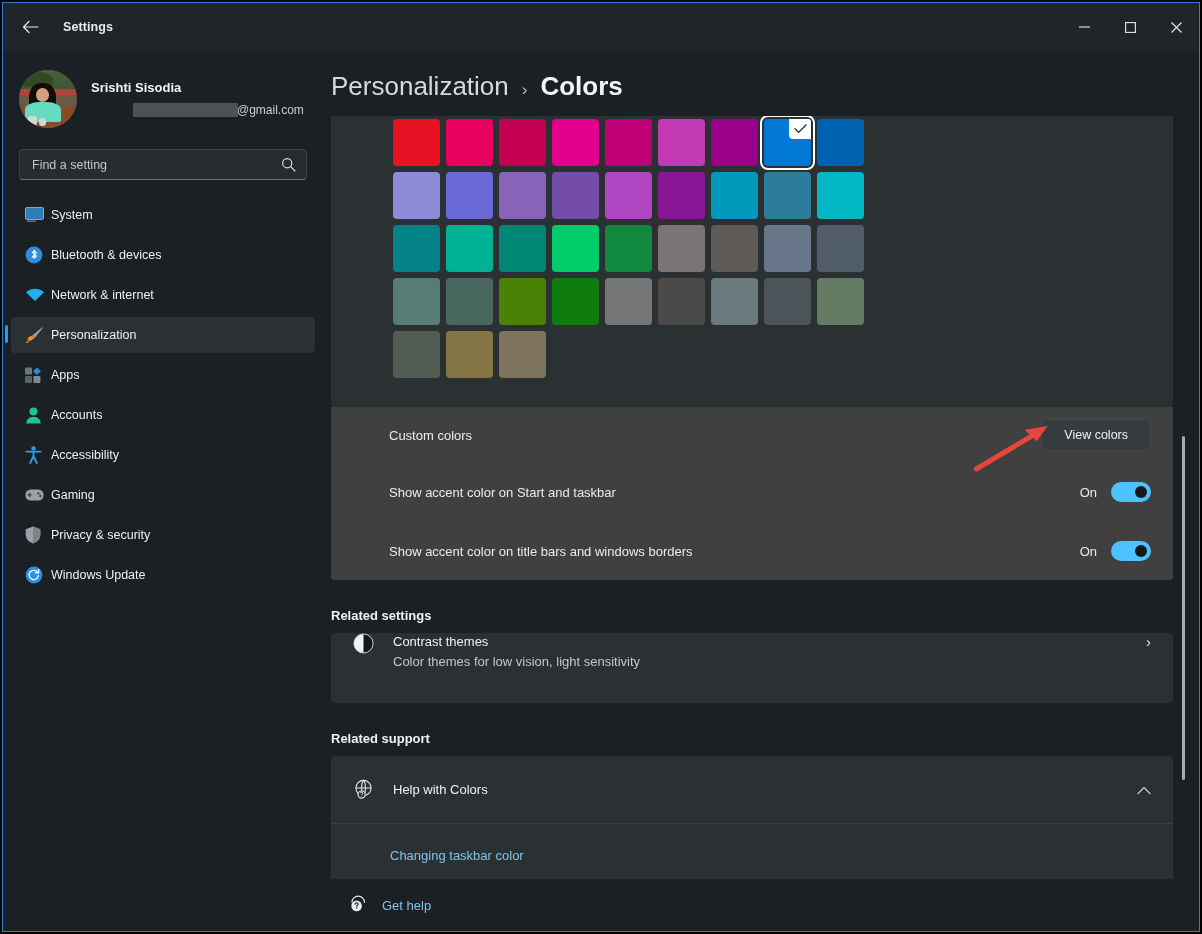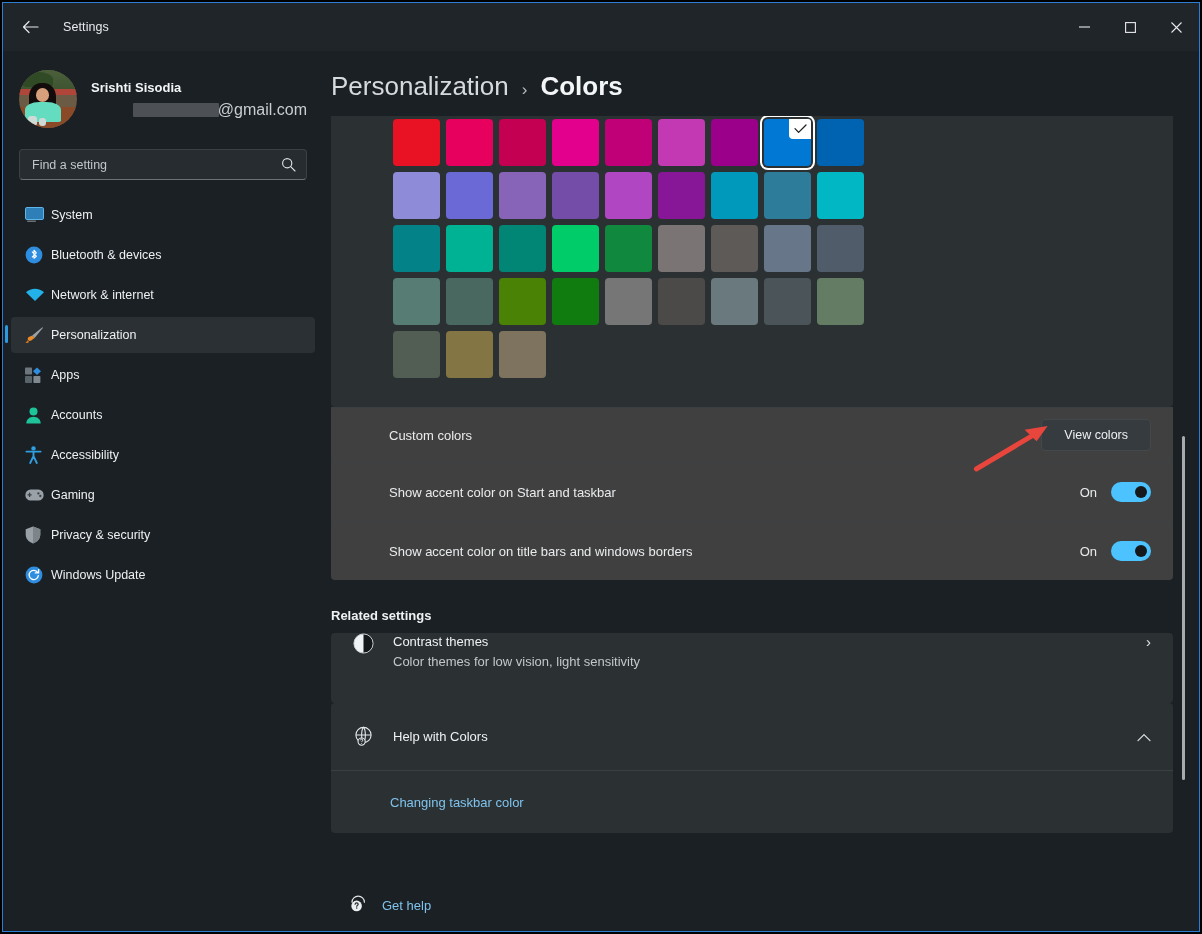--- a/index.html
+++ b/index.html
@@ -17,20 +17,21 @@
     border-radius: 0;
     overflow: hidden;
     display: flex; flex-direction: column;
   }
   
   .titlebar {
     height: 48px; flex: 0 0 48px;
     background: #202529;
     display: flex; align-items: center;
     position: relative;
+    font-weight: bold;
   }
   .back-btn {
     width: 34px; height: 32px; margin-left: 10px;
     display: flex; align-items: center; justify-content: center;
     border-radius: 4px; cursor: pointer;
   }
   .back-btn svg { stroke: #e8eaed; }
   .title-text {
     margin-left: 16px; font-size: 12.5px; color: #e8eaed;
     letter-spacing: .1px;
@@ -67,21 +68,21 @@
   .avatar .bush { position:absolute; left:6%; top:4%; width:52%; height:26%; background:#2f4a25; border-radius:50% 50% 20% 20%; }
   .avatar .rail { position:absolute; left:0; top:32%; width:100%; height:11%; background:#b0453a; }
   .avatar .table { position:absolute; left:0; bottom:0; width:100%; height:36%; background:#8a4a28; }
   .avatar .hair { position:absolute; left:18%; top:22%; width:46%; height:52%; background:#120d0c; border-radius:46% 46% 30% 30%; }
   .avatar .face { position:absolute; left:29%; top:31%; width:23%; height:24%; background:#d7a07c; border-radius:50%; }
   .avatar .shirt { position:absolute; left:10%; top:55%; width:62%; height:34%; background:#63dcc0; border-radius:40% 40% 8% 8%; }
   .avatar .glass1 { position:absolute; left:16%; bottom:4%; width:15%; height:16%; background:#cfd9d6; border-radius:3px; }
   .avatar .glass2 { position:absolute; left:34%; bottom:3%; width:13%; height:14%; background:#cfd9d6; border-radius:3px; }
   .acct-text { margin-left: 14px; min-width: 0; }
   .acct-name { font-size: 13px; font-weight: bold; color: #f2f4f6; line-height: 18px; }
-  .acct-mail { font-size: 16px; color: #c9cdd1; line-height: 18px; margin-top: 4px; display: flex; align-items: center; margin-left: 42px; }
+  .acct-mail { font-size: 12px; color: #c9cdd1; line-height: 18px; margin-top: 4px; display: flex; align-items: center; margin-left: 42px; }
   .redact { display:inline-block; width: 105px; height: 14px; background: #4d5155; border-radius: 1px; margin-right: -1px; }
   .search-wrap { padding: 0 16px; margin-top: 18px; }
   .search-box {
     height: 31px; background: #272c30;
     border: 1px solid #3a4044; border-bottom-color: #6b7075;
     border-radius: 4px;
     display: flex; align-items: center;
     padding: 0 10px 0 12px;
   }
   .search-box input {
@@ -583,20 +584,21 @@
                 <circle cx="10.5" cy="10.5" r="9.6" fill="none" stroke="#cfd4d8" stroke-width="0.9"></circle>
               </svg>
             </span>
             <span class="card-texts">
               <span class="card-title" style="display:block">Contrast themes</span>
               <span class="card-sub" style="display:block">Color themes for low vision, light sensitivity</span>
             </span>
             <span class="chev">›</span>
           </div>
 
+          <div class="section-title">Related support</div>
           <div class="support-group">
             <div class="support-head">
               <span class="card-ico">
                 <svg width="21" height="21" viewBox="0 0 21 21" fill="none" stroke="#e6e9eb" stroke-width="1.1">
                   <circle cx="10.5" cy="9" r="7.6"></circle>
                   <path d="M3 9H18M10.5 1.4C13 4 13 14 10.5 16.6C8 14 8 4 10.5 1.4Z"></path>
                   <circle cx="8.6" cy="15.6" r="3.6" fill="#2b3033"></circle>
                   <path d="M7.4 14.3C7.4 13.6 7.9 13.2 8.6 13.2C9.3 13.2 9.8 13.6 9.8 14.2C9.8 15 8.7 15.1 8.7 15.9" stroke-width="1"></path>
                   <circle cx="8.65" cy="17.2" r="0.5" fill="#e6e9eb" stroke="none"></circle>
                 </svg>

